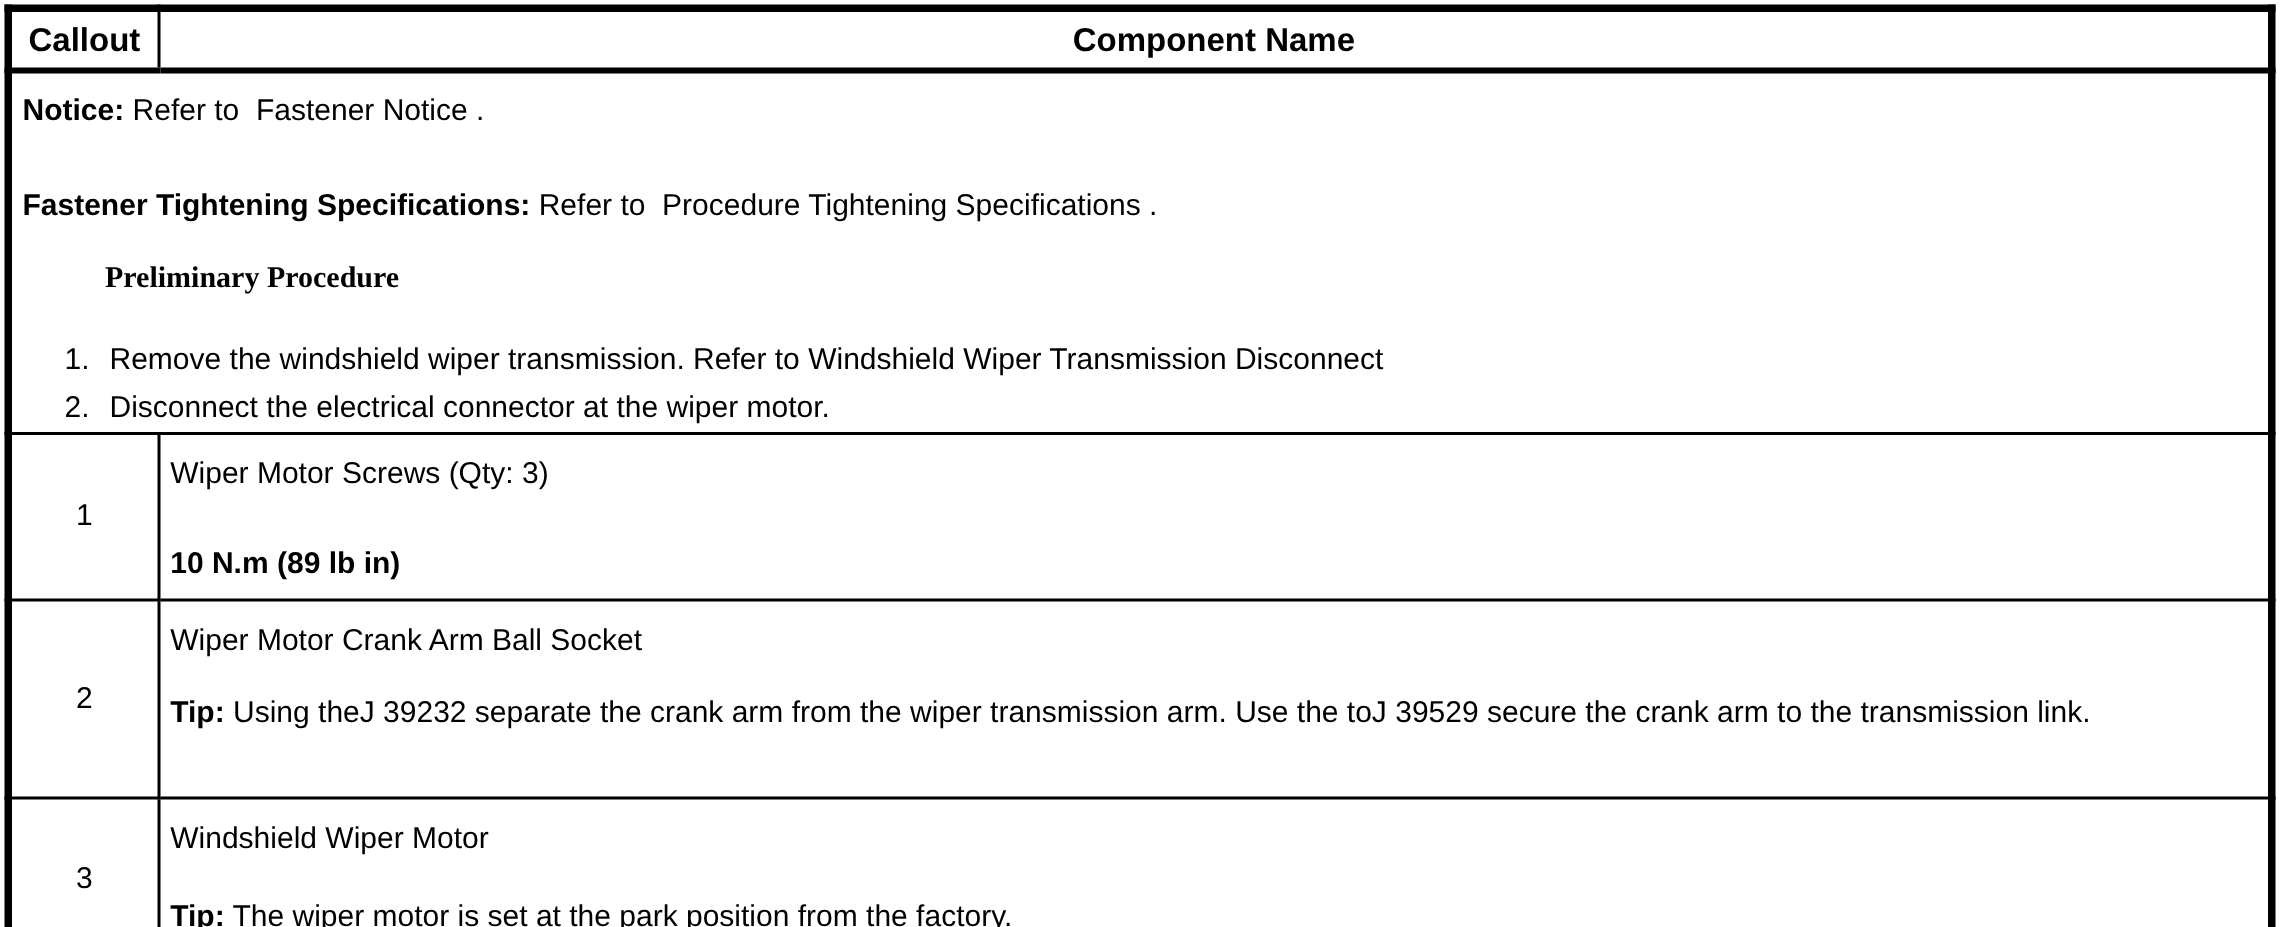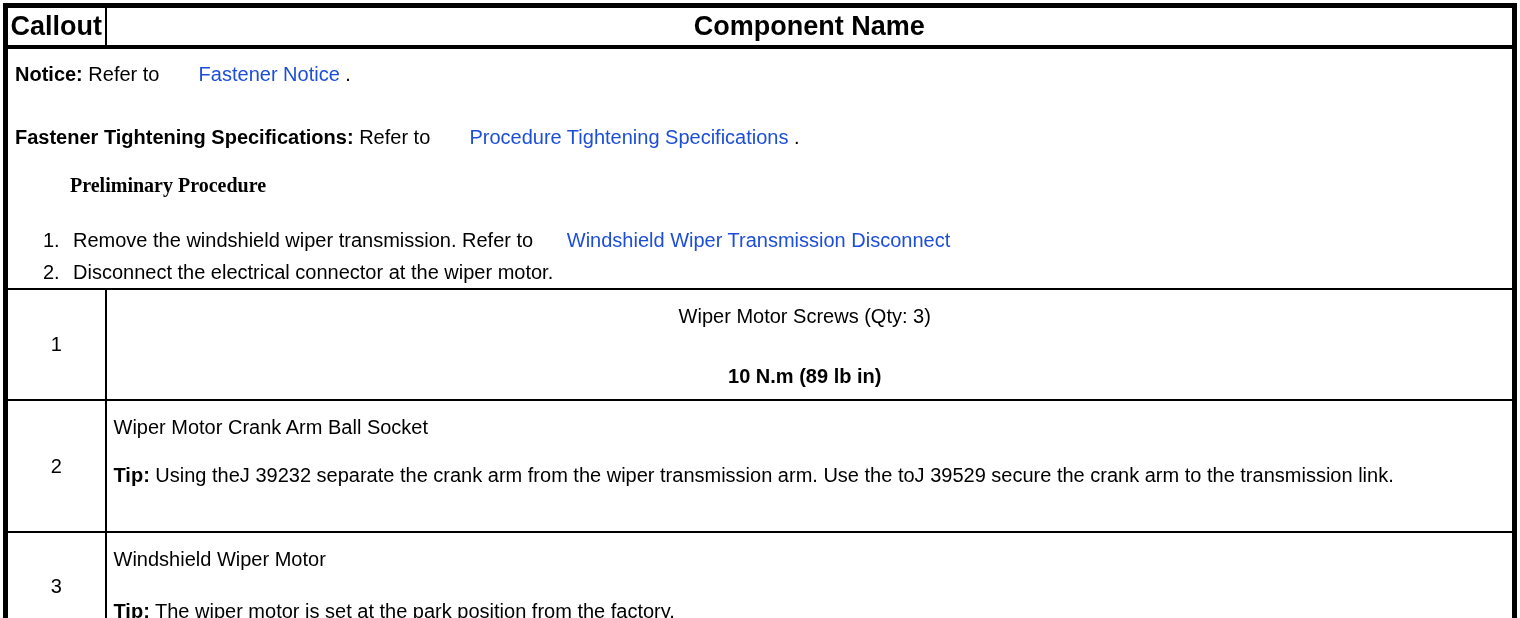--- a/index.html
+++ b/index.html
@@ -25,33 +25,33 @@
     background: #ffffff;
   }
   col.col-callout { width: 100px; }
   th, td {
     border: 2px solid #000000;
     padding: 0;
     vertical-align: top;
   }
   th.hdr-cell {
     height: 37px;
-    font-size: 27px;
+    font-size: 22px;
     font-weight: bold;
     text-align: center;
     vertical-align: middle;
     border-bottom: 4px solid #000000;
   }
   td.notice-cell {
     padding: 9px 14px 0 7px;
     line-height: 32px;
   }
   .t { white-space: pre-wrap; }
   .b { font-weight: bold; }
-  .ref-link { color: #1d4ed8; text-decoration: none; cursor: pointer; margin-left: 28px; }
+  .ref-link { color: #000000; text-decoration: none; cursor: pointer; }
   .para-fts { margin-top: 31px; }
   .prelim-heading {
     margin-top: 16px;
     margin-left: 55px;
     font-weight: bold;
     font-family: Liberation Serif, serif;
   }
   .steps { margin-top: 23px; }
   .step { display: flex; line-height: 32px; }
   .step-num {
@@ -62,21 +62,21 @@
   .step-text { flex: 1; }
   td.callout-cell {
     text-align: center;
     vertical-align: middle;
     font-size: 20px;
   }
   td.comp-cell {
     padding: 10px 16px 0 7px;
     line-height: 32px;
   }
-  tr.data-row-1 td { height: 99px; text-align: center; }
+  tr.data-row-1 td { height: 99px; }
   tr.data-row-2 td { height: 120px; }
   tr.data-row-3 td { height: 96px; }
   .detail-r1 { margin-top: 28px; }
   .detail-r2 { margin-top: 16px; }
   .detail-r3 { margin-top: 20px; }
 </style>
 </head>
 <body>
 
 <table class="doc-table">

